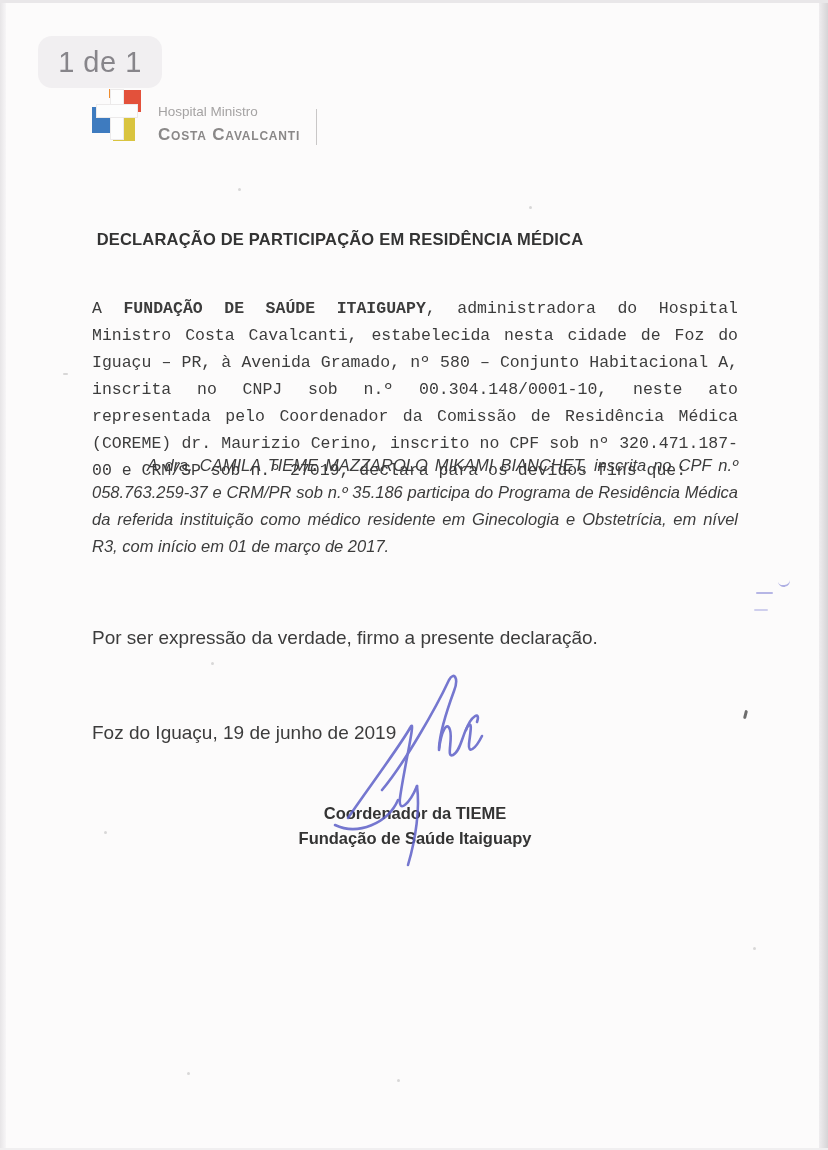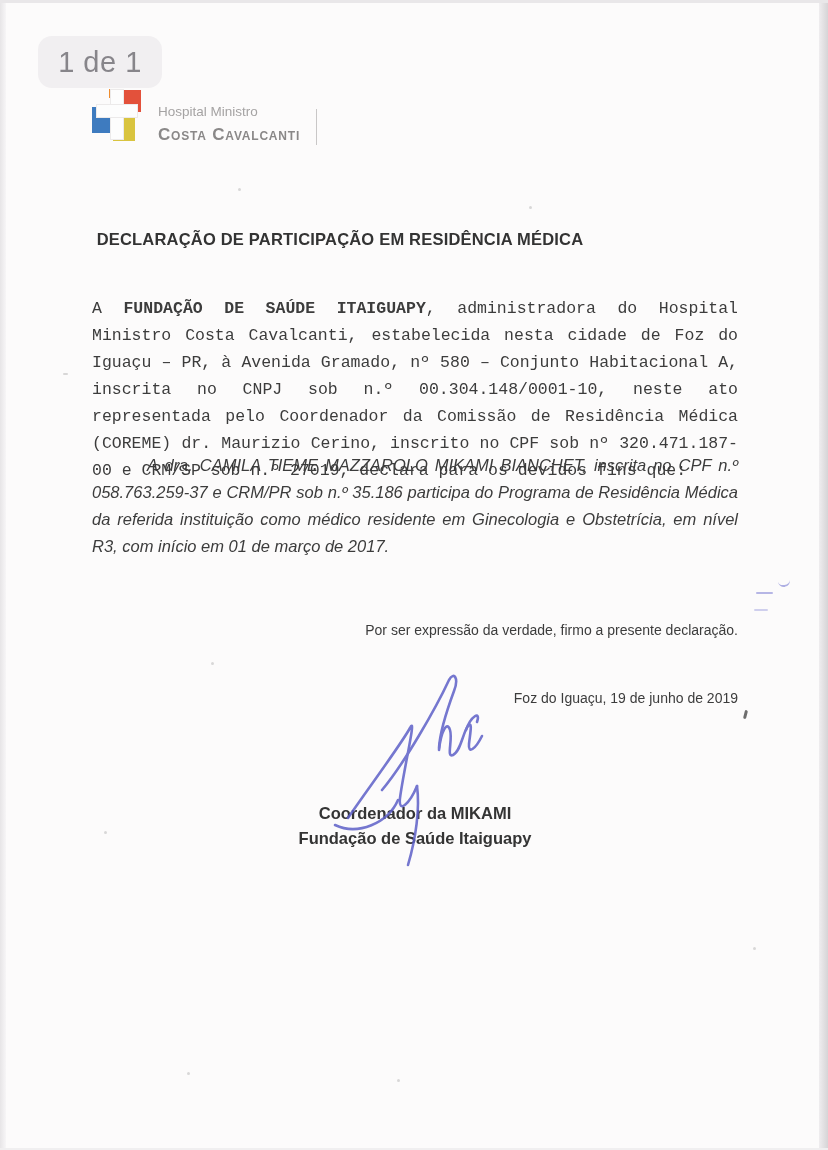--- a/index.html
+++ b/index.html
@@ -53,25 +53,25 @@
     text-align: center; font-size: 16.5px; font-weight: bold; color: #333333;
     letter-spacing: 0.2px;
   }
   .para {
     position: absolute; left: 92px; width: 646px;
     font-size: 16.5px; line-height: 27px; text-align: justify;
   }
   .p1 { top: 278px; font-family: Liberation Mono, monospace; }
   .p2 { top: 435px; text-indent: 55px; font-style: italic; }
   .center-line {
-    position: absolute; left: 92px; width: 646px; text-align: right;
-    font-size: 14px;
+    position: absolute; left: 92px; width: 646px; text-align: left;
+    font-size: 19px;
   }
   .closing  { top: 608px; }
-  .dateline { top: 676px; }
+  .dateline { top: 703px; }
 
   .signatory {
     position: absolute; left: 92px; top: 801px; width: 646px;
     text-align: center; font-weight: bold; color: #343434;
     font-size: 16.5px; line-height: 24.5px;
   }
 
   
   .signature { position: absolute; left: 320px; top: 668px; z-index: 3; }
 
@@ -126,21 +126,21 @@
       <path d="M62,122 C84,96 116,40 129,12 C134,3 139,10 134,23 C127,42 120,62 119,80"></path>
       <path d="M119,82 C121,64 127,52 130,62 C133,72 126,90 133,87 C141,83 143,64 148,58 C153,52 150,66 149,76 C148,86 155,82 162,68"></path>
       <path d="M146,62 C151,48 161,42 157,54"></path>
       <path d="M28,150 C47,122 80,78 90,60 C97,46 84,100 80,130 C78,147 90,135 97,118"></path>
       <path d="M78,132 C68,155 38,168 15,157"></path>
       <path d="M97,118 C100,140 96,170 88,197"></path>
     </g>
   </svg>
 
   <div class="signatory">
-    <div>Coordenador da MIKAMI</div>
+    <div>Coordenador da TIEME</div>
     <div>Fundação de Saúde Itaiguapy</div>
   </div>
 
   <div class="mark ink-squiggle" style="left:778px; top:578px;"></div>
   <div class="mark ink-dash" style="left:756px; top:592px; width:17px;"></div>
   <div class="mark ink-dash" style="left:754px; top:609px; width:14px; opacity:0.35;"></div>
   <div class="mark pen-tick" style="left:744px; top:710px;"></div>
   <div class="mark speck" style="left:238px; top:188px;"></div>
   <div class="mark speck" style="left:529px; top:206px;"></div>
   <div class="mark speck" style="left:63px;  top:373px; width:5px; height:2px; border-radius:1px;"></div>

